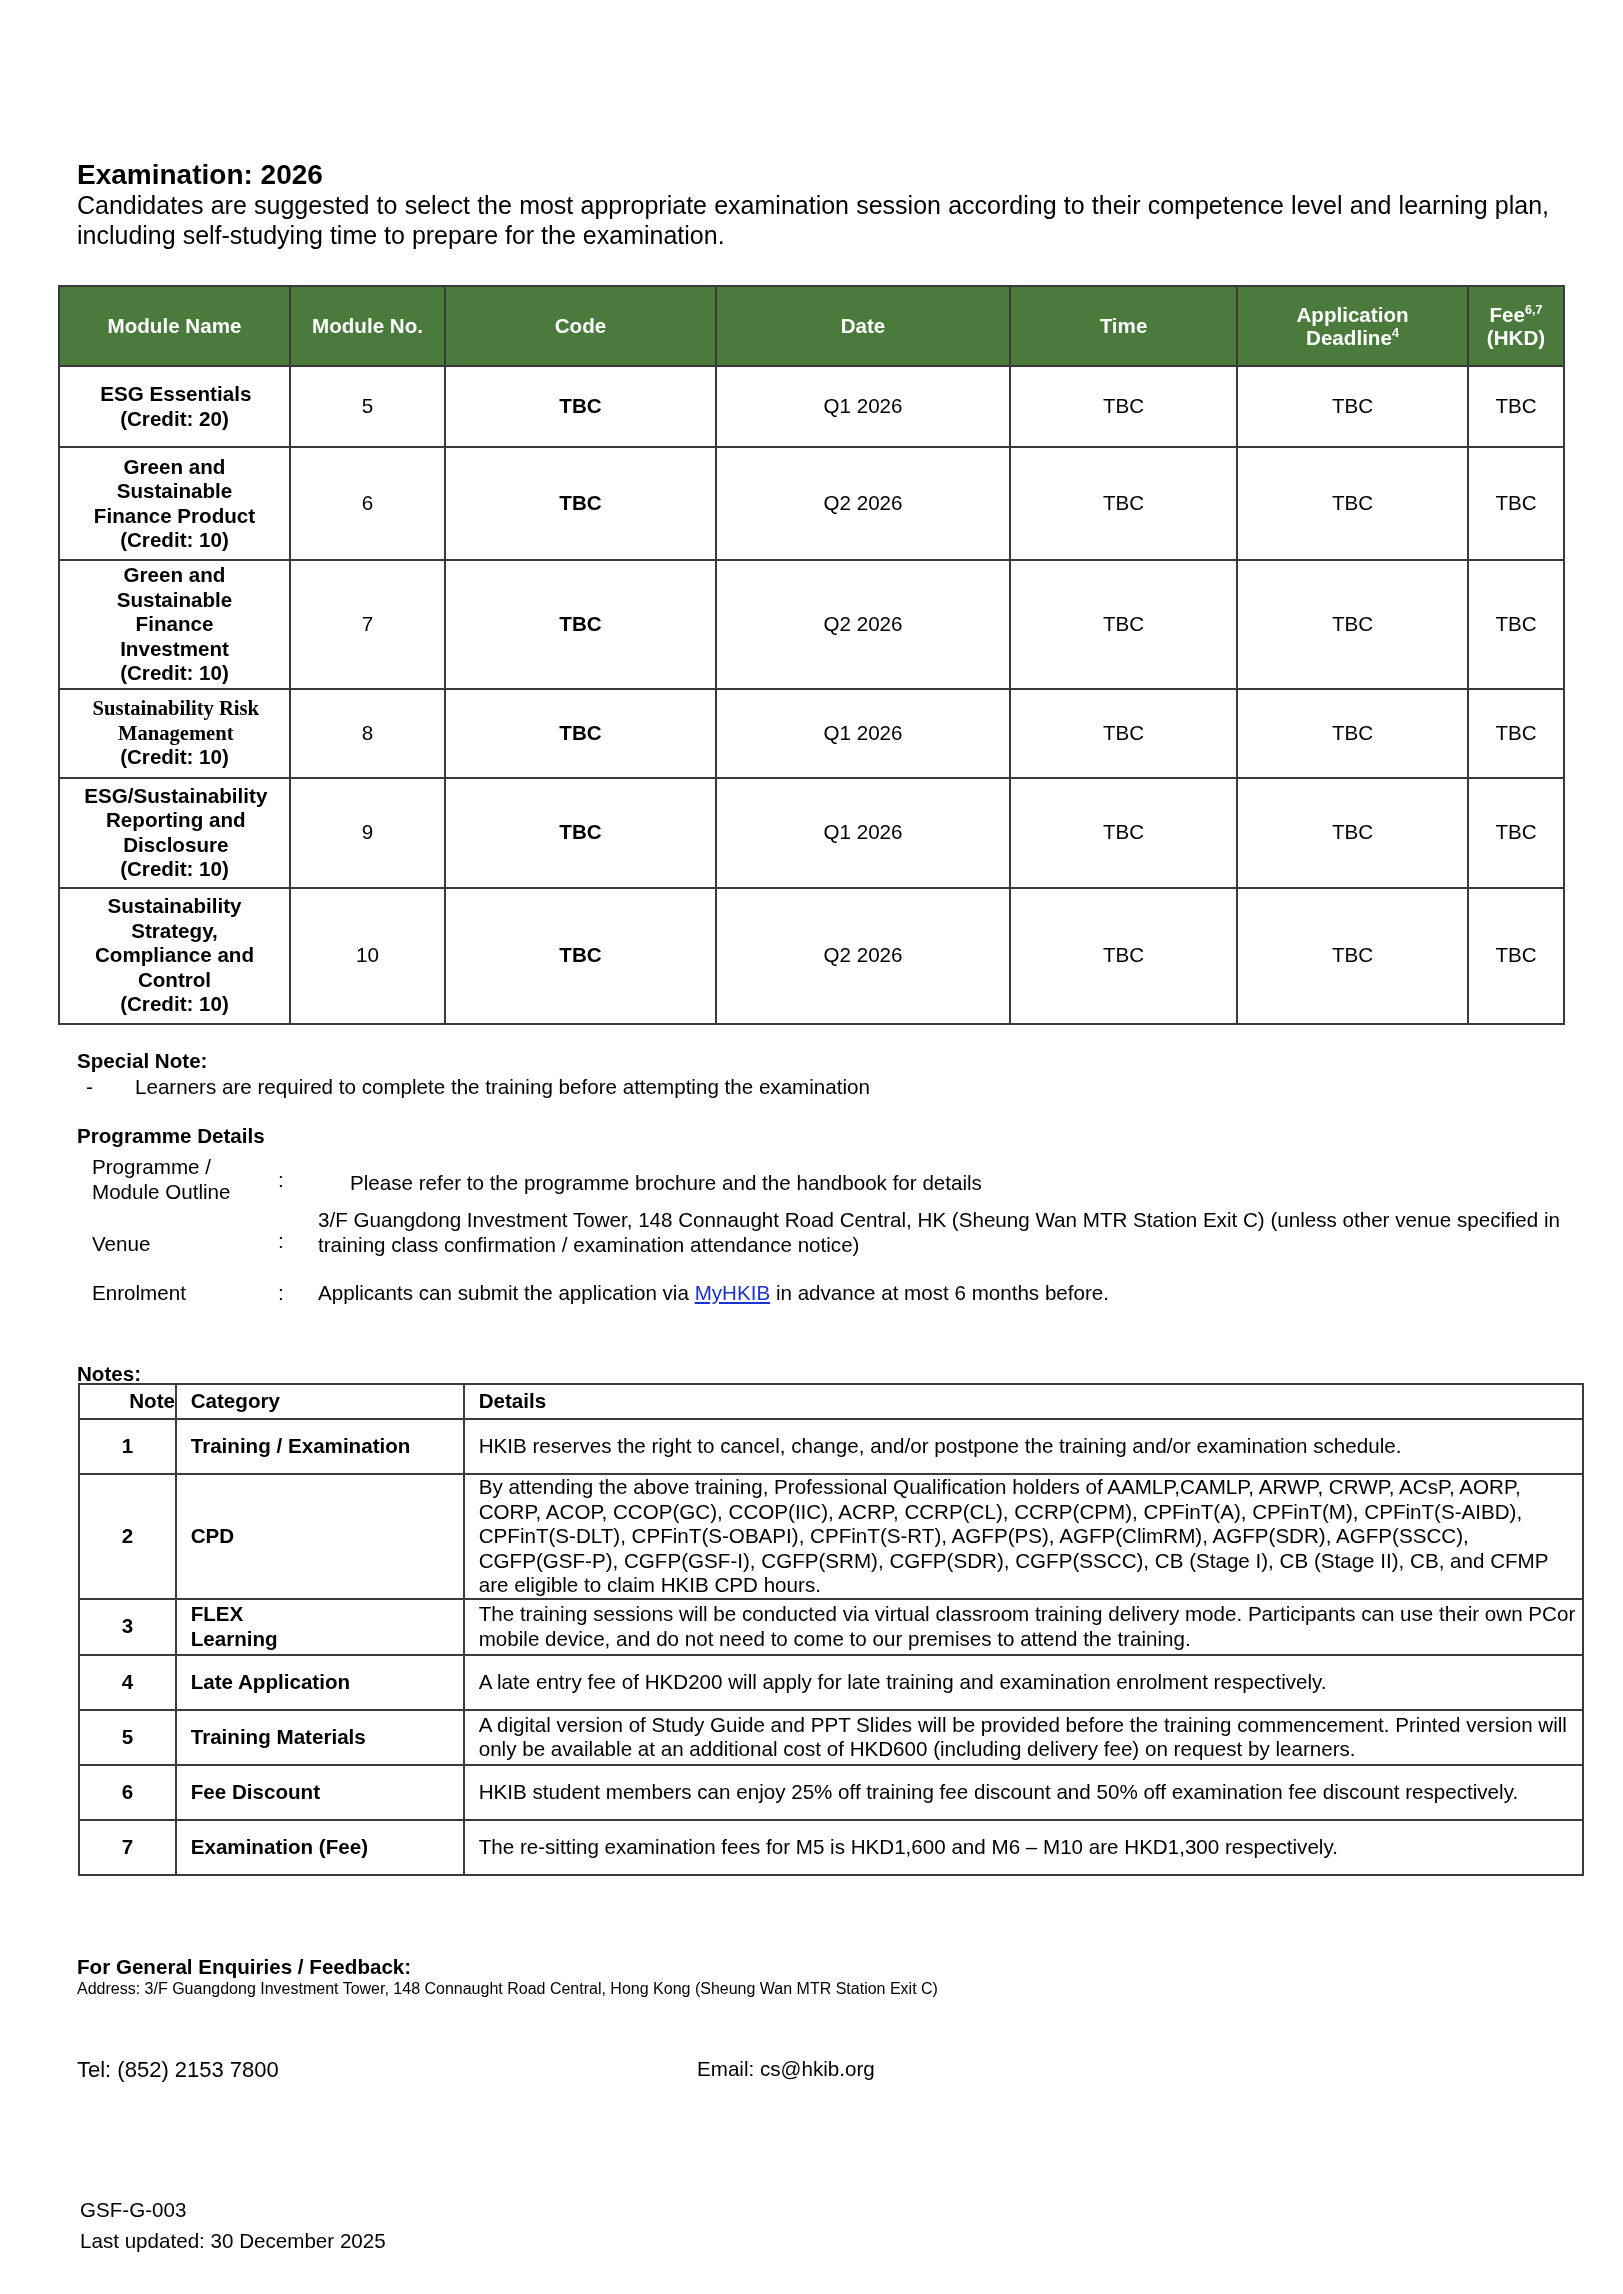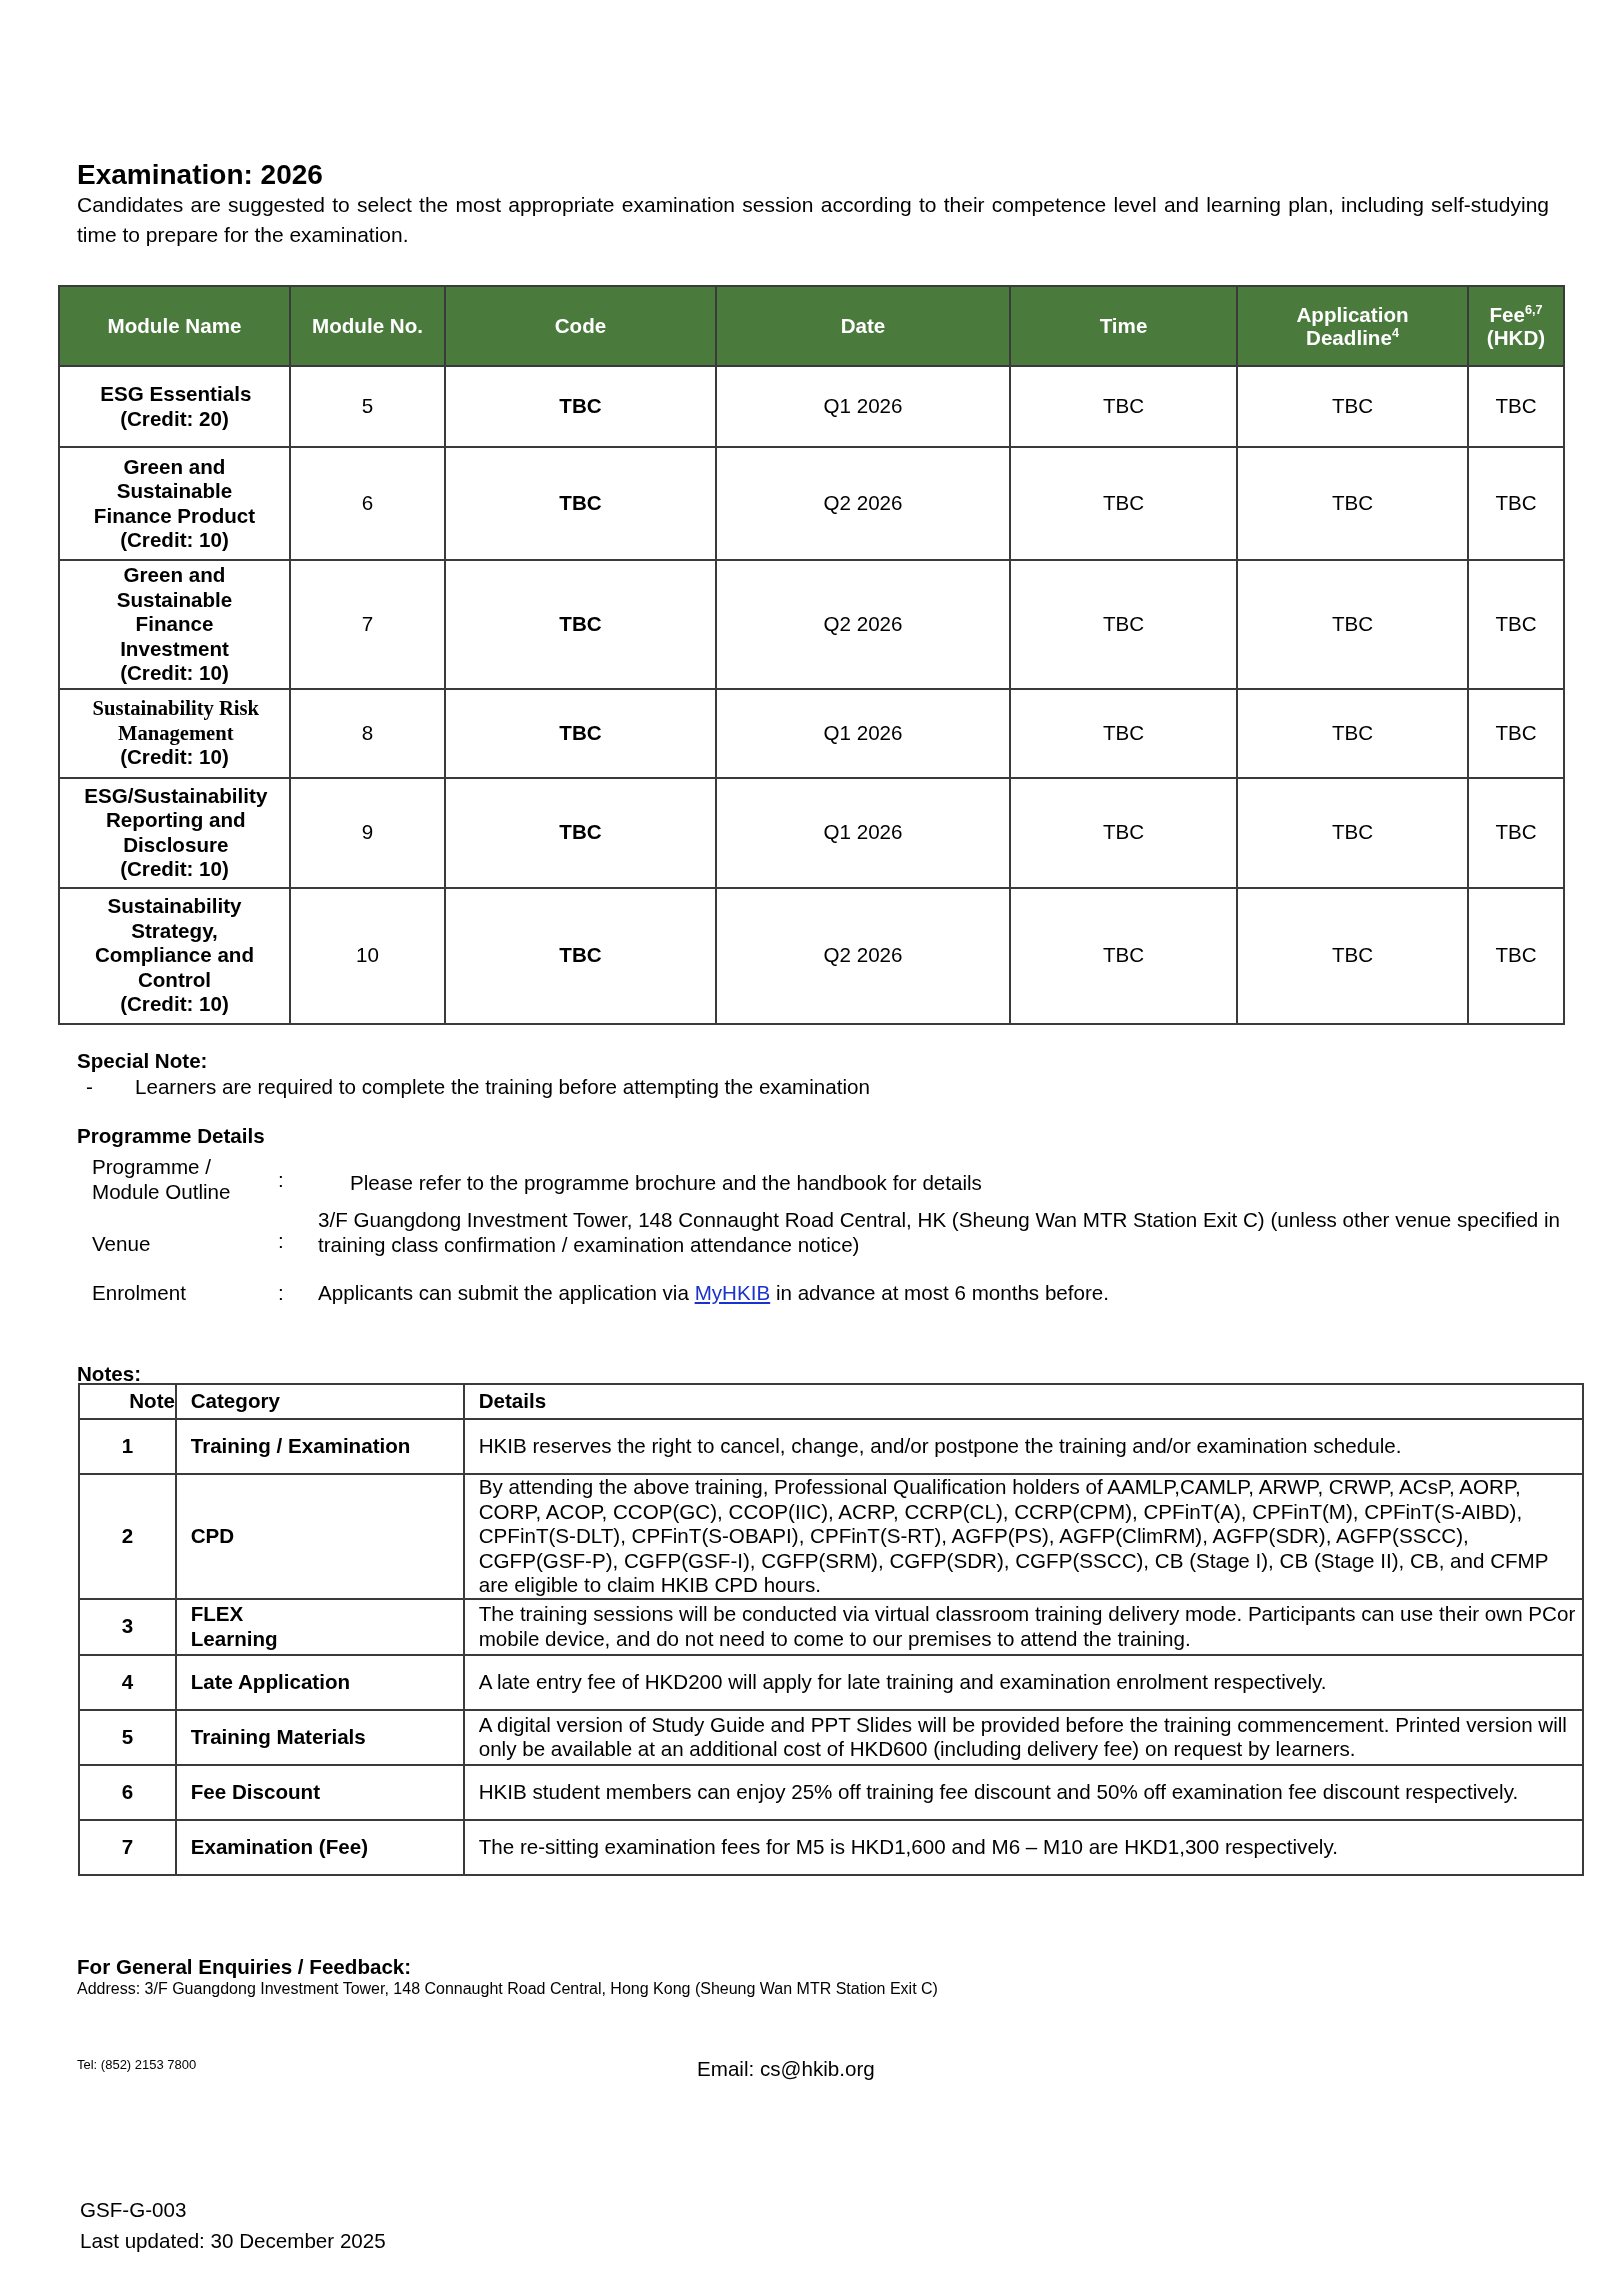--- a/index.html
+++ b/index.html
@@ -2,21 +2,21 @@
 <html><head>
 <meta charset="utf-8">
 <style>
   html, body { margin: 0; padding: 0; background: #ffffff; }
   body {
     width: 1623px; height: 2295px; position: relative; overflow: hidden;
     font-family: "Liberation Sans", sans-serif; color: #000;
   }
   .abs { position: absolute; }
   #heading { left: 77px; top: 157px; font-size: 28px; font-weight: bold; line-height: 35px; }
-  #intro { left: 77px; top: 190px; width: 1472px; font-size: 21px; line-height: 30px; text-align: justify; text-align-last: left; }
+  #intro { left: 77px; top: 190px; width: 1472px; font-size: 25px; line-height: 30px; text-align: justify; text-align-last: left; }
 
   
   #exam-table {
     position: absolute; left: 58px; top: 285px; width: 1506px;
     border-collapse: collapse; table-layout: fixed; font-size: 20.6px;
   }
   #exam-table th, #exam-table td { border: 2px solid #3a3a3a; text-align: center; vertical-align: middle; padding: 0 5.9px; }
   #exam-table thead th { background: #4a7a3c; color: #ffffff; font-weight: bold; height: 78px; line-height: 23.5px; font-size: 20.6px; }
   #exam-table tbody td { line-height: 24.5px; }
   #exam-table td.name { font-weight: bold; padding: 2px 7.8px; margin-top: 28px; }
@@ -41,21 +41,21 @@
   }
   #notes-table th, #notes-table td { border: 2px solid #3a3a3a; vertical-align: middle; line-height: 24.5px; }
   #notes-table th { height: 33px; font-weight: bold; text-align: left; padding: 0 13.7px; }
   #notes-table th.note-col { text-align: right; padding: 0; }
   #notes-table td.num { text-align: center; font-weight: bold; }
   #notes-table td.cat { font-weight: bold; padding: 0 13.7px; }
   #notes-table td.det { padding: 0 0 0 13.7px; }
 
   #enq-title { left: 77px; top: 1955px; font-size: 20.6px; font-weight: bold; }
   #enq-address { left: 77px; top: 1980px; font-size: 16px; }
-  #enq-tel { left: 77px; top: 2057px; font-size: 13px; }
+  #enq-tel { left: 77px; top: 2057px; font-size: 22px; }
   #enq-email { left: 697px; top: 2057px; font-size: 20.6px; }
 
   #doc-code { left: 80px; top: 2198px; font-size: 20.6px; }
   #doc-updated { left: 80px; top: 2229px; font-size: 20.6px; }
 </style>
 </head>
 <body>
 
 <div id="heading" class="abs">Examination: 2026</div>
 <div id="intro" class="abs">Candidates are suggested to select the most appropriate examination session according to their competence level and learning plan, including self-studying time to prepare for the examination.</div>

